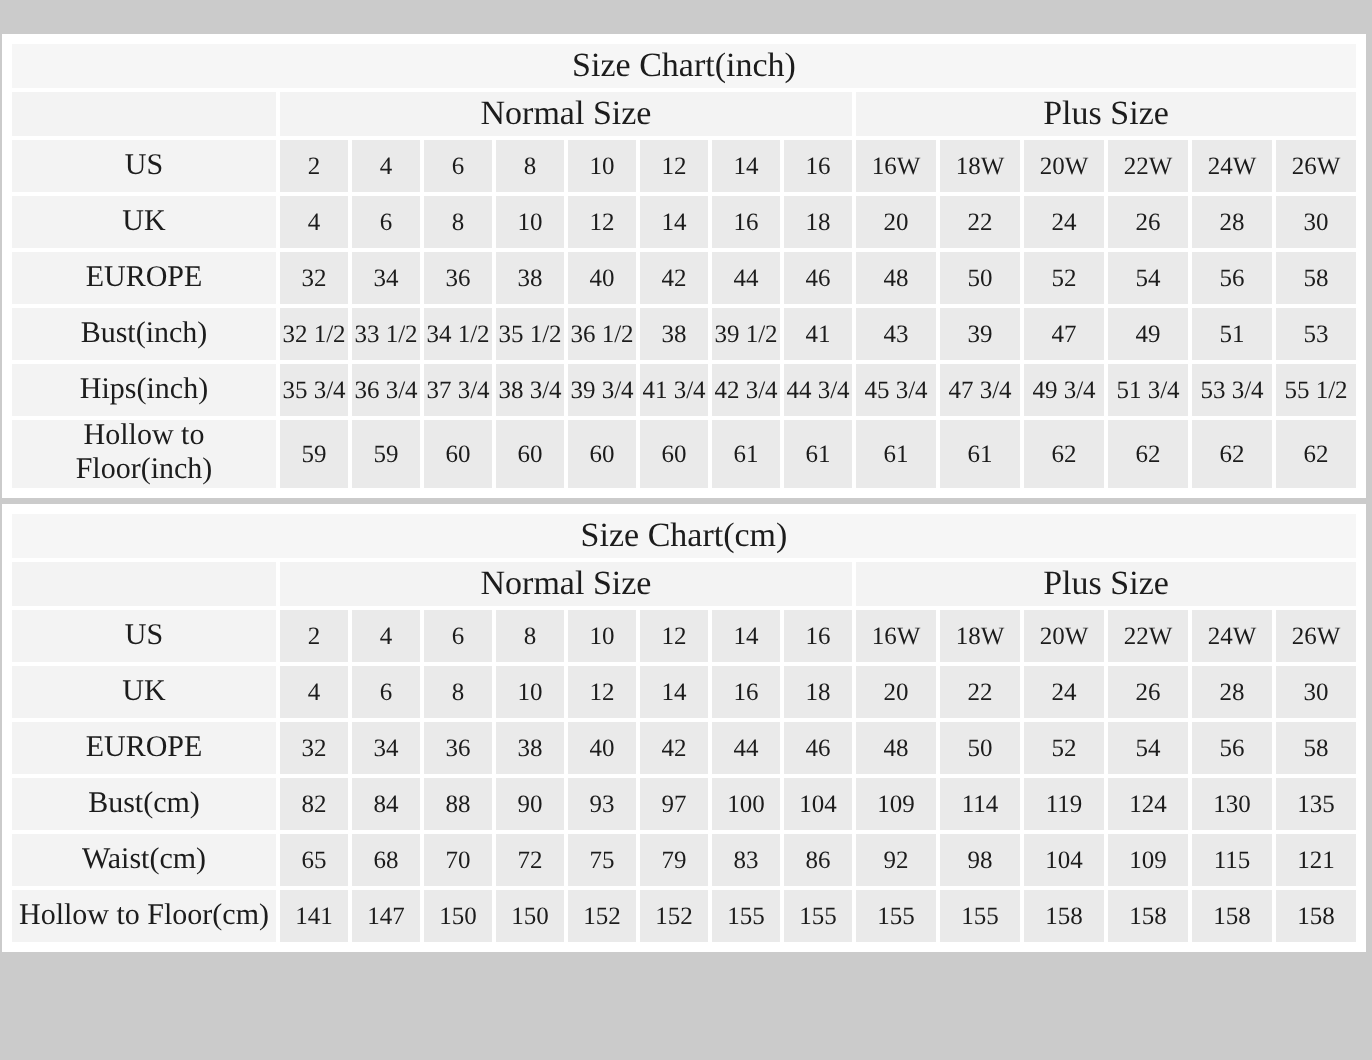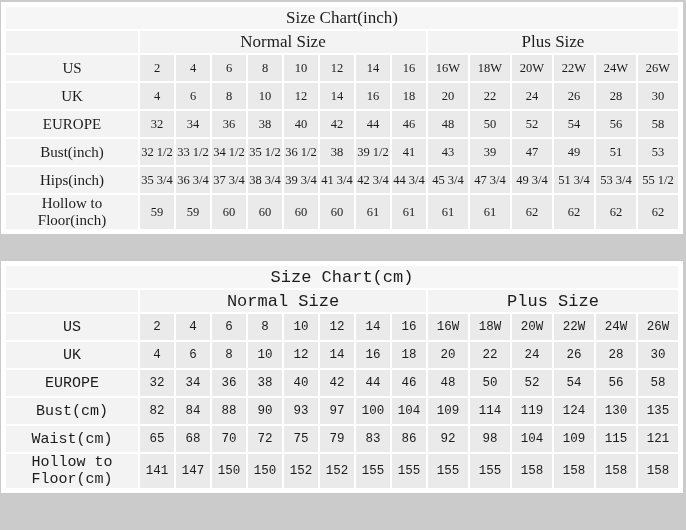--- a/index.html
+++ b/index.html
@@ -19,22 +19,22 @@
     color:var(--text);
   }
   table.size-table{
     border-collapse:separate;
     border-spacing:2px;
     background:var(--table-bg);
     border:3px solid var(--table-bg);
     table-layout:fixed;
     margin:0 0 0 1px;
   }
-  table.size-table:first-child{margin-top:2px;}
-  table.size-table + table.size-table{margin-top:27px;font-family:Liberation Mono, monospace;}
+  table.size-table:first-child{margin-top:17px;}
+  table.size-table + table.size-table{margin-top:3px;}
   col.c-label{width:132px;}
   col.c-n{width:34px;}
   col.c-p{width:40px;}
   td{
     text-align:center;
     vertical-align:middle;
     padding:0;
     overflow:visible;
   }
   td.title-cell{

